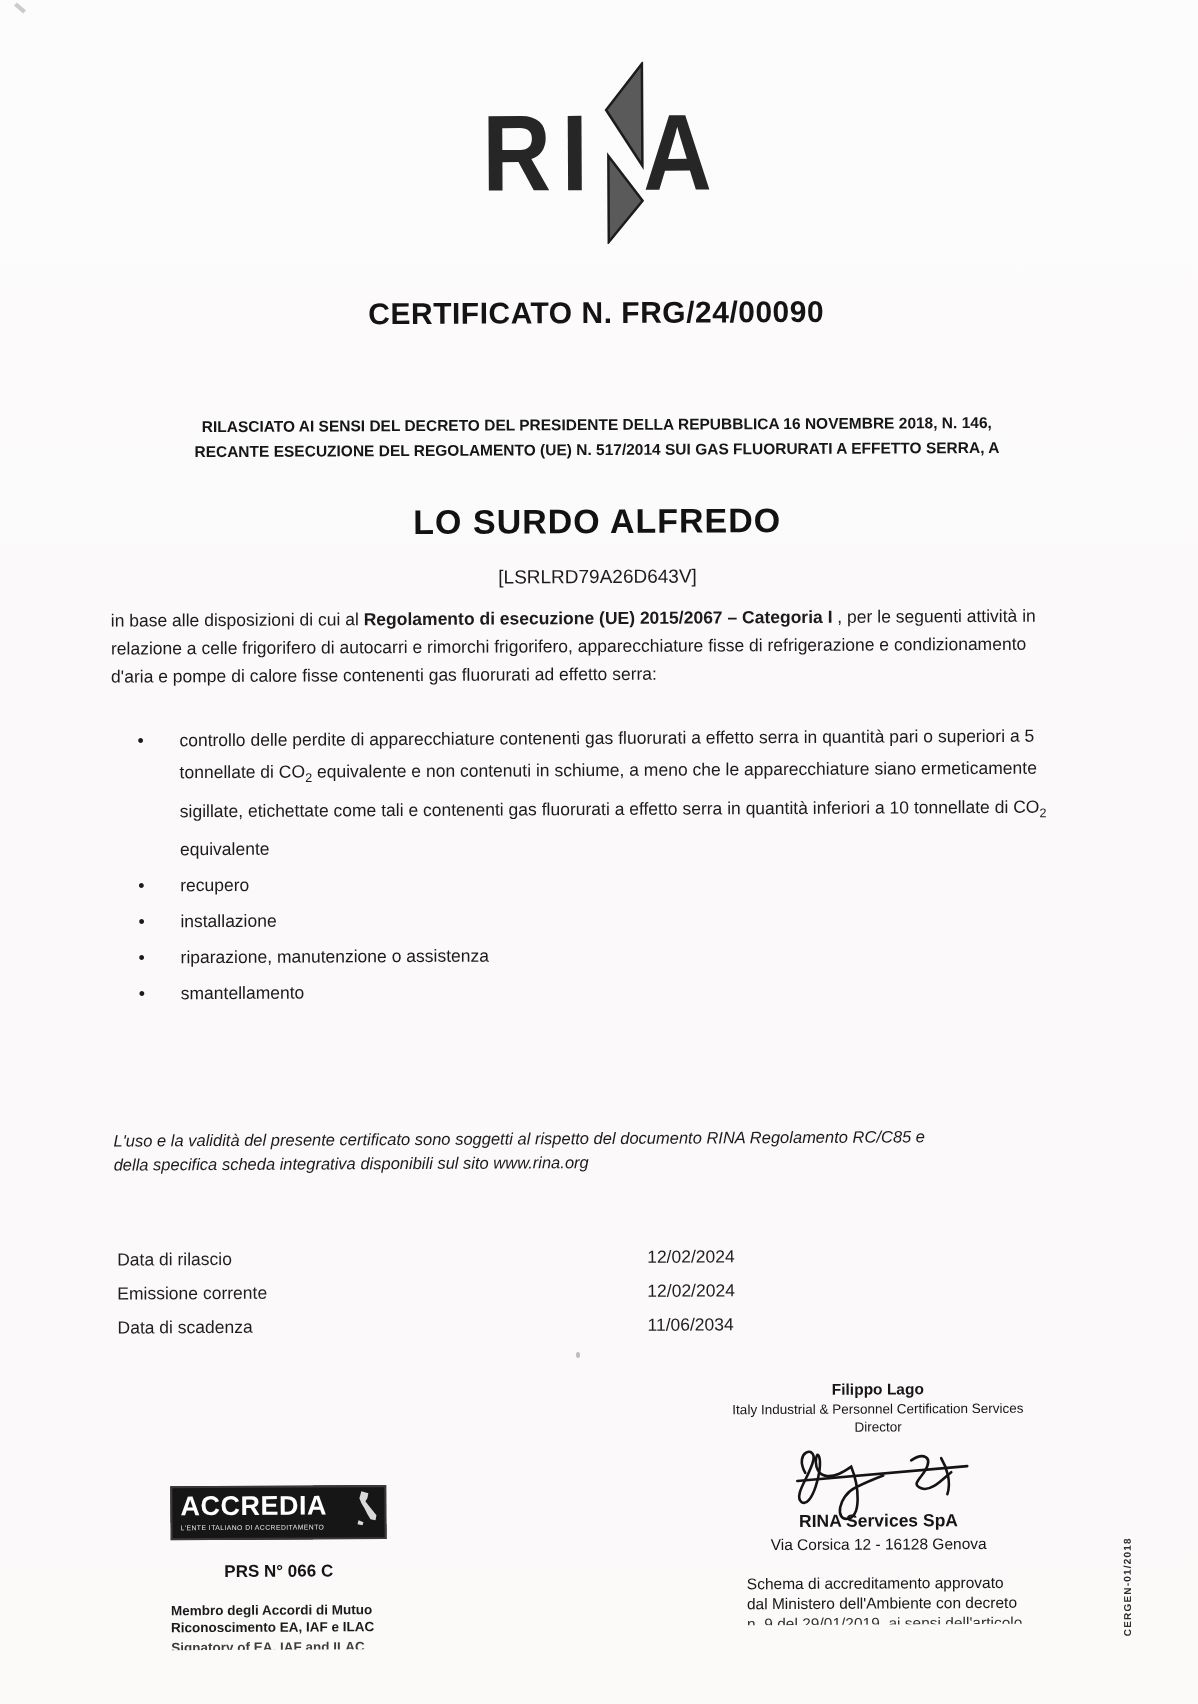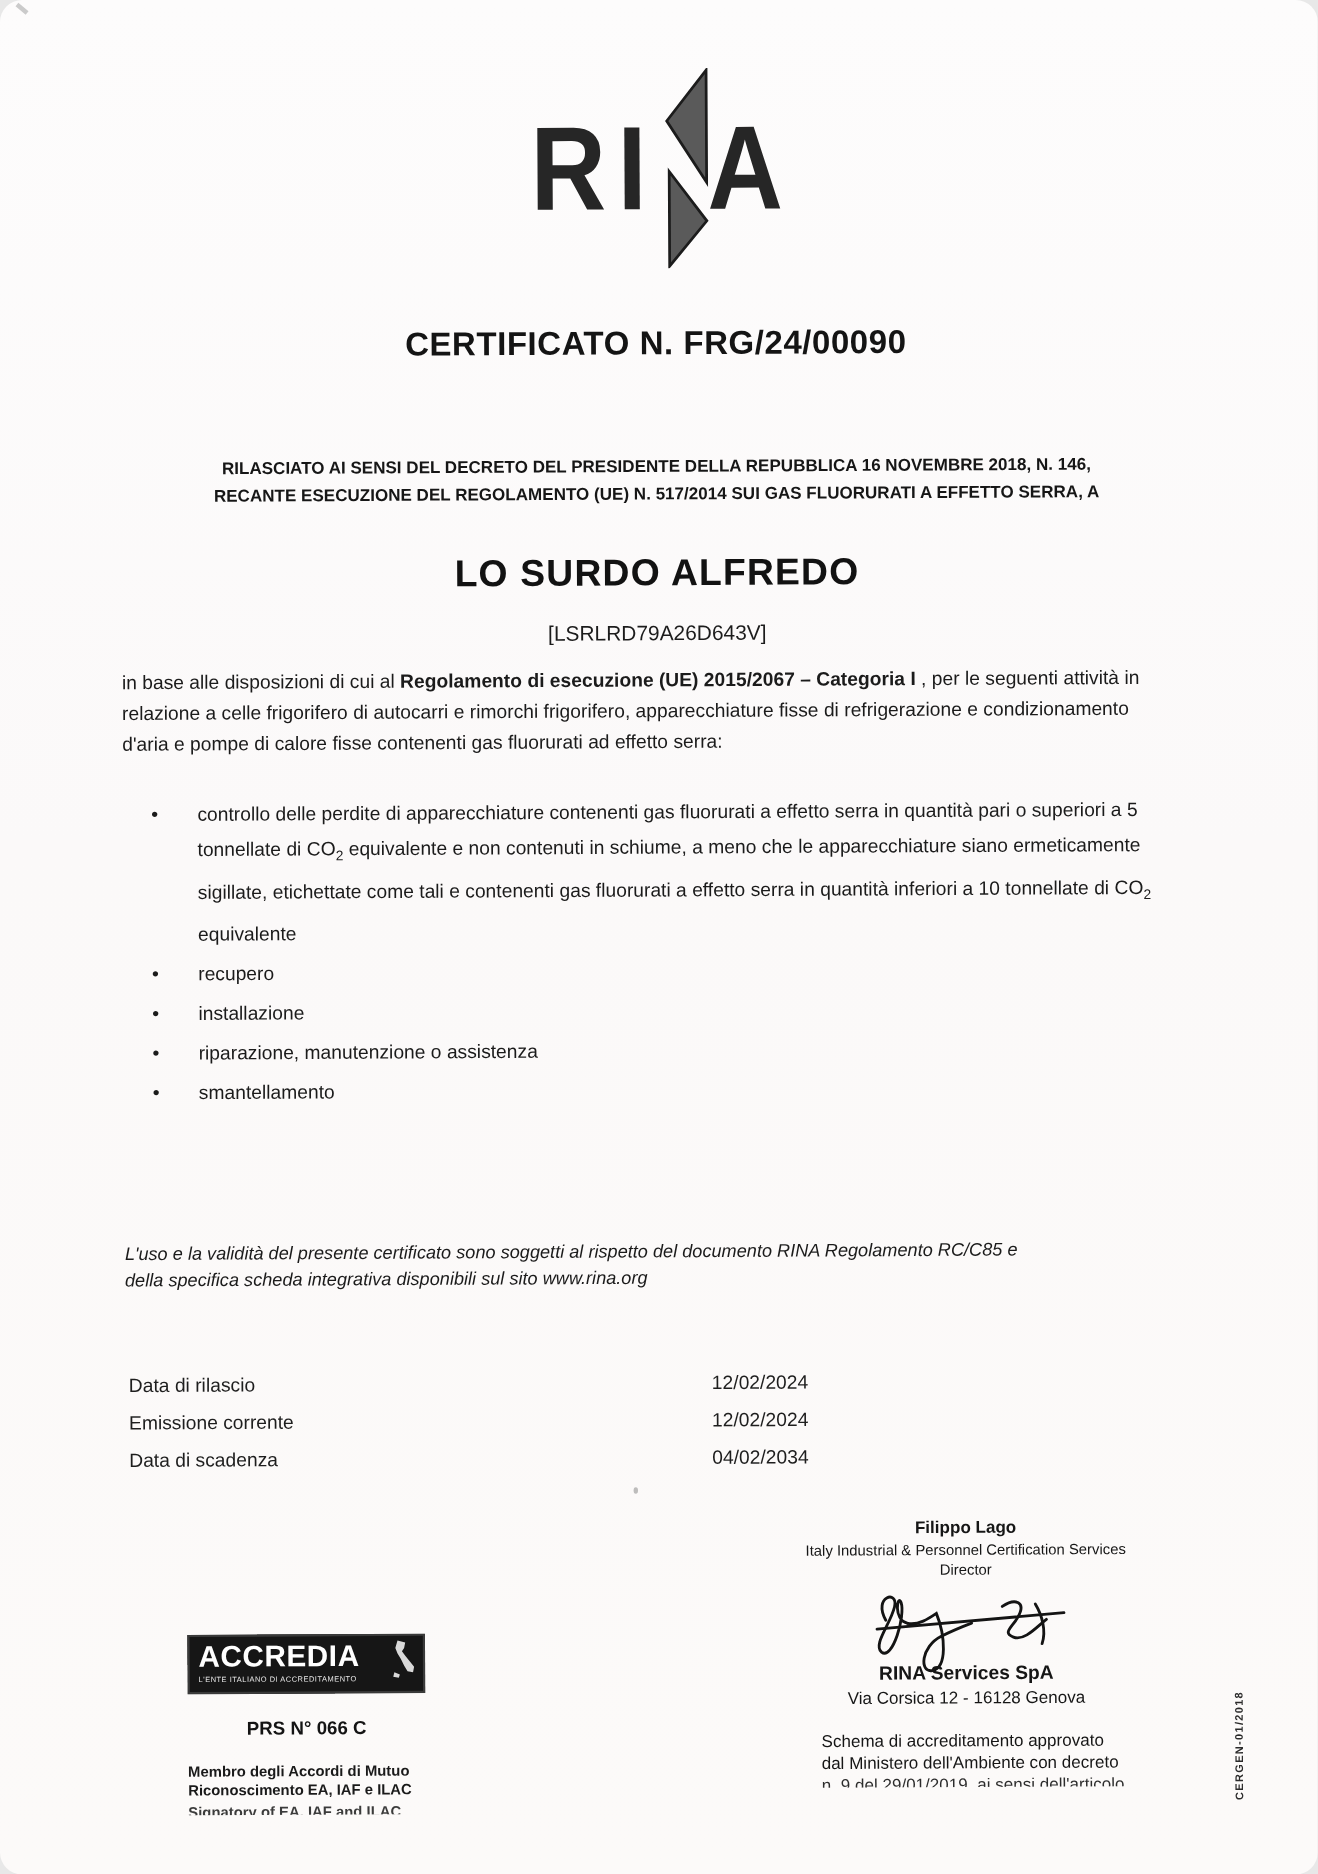--- a/index.html
+++ b/index.html
@@ -1,20 +1,20 @@
 <!DOCTYPE html>
 <html><head>
 <meta charset="utf-8">
 <style>
   * { margin:0; padding:0; box-sizing:border-box; }
   body { margin:0; background:#e8e8e8; font-family:"Liberation Sans", sans-serif; }
   .page {
     position:relative; width:1198px; height:1704px; margin:0 auto;
     background:linear-gradient(180deg,#fdfcfc 0%,#fbf9f9 45%,#fcfaf9 100%);
-    overflow:hidden; color:#1e1e1e;border-radius:20px;
+    overflow:hidden; color:#1e1e1e;
   }
   .scan { position:absolute; inset:0; transform:rotate(-0.3deg); }
 
   
   .rina-logo { position:absolute; top:62px; left:0; right:0; display:flex; justify-content:center; align-items:center; }
   .rina-letters { font-size:108px; font-weight:bold; color:#262626; letter-spacing:12px; line-height:1; transform:scaleX(0.88); }
   .rina-letters.left { margin-right:-6px; }
   .rina-letters.right { margin-left:-10px; letter-spacing:0; }
   .rina-tri { width:44px; height:182px; margin:0 2px; }
 
@@ -121,21 +121,21 @@
       <div class="date-row">
         <span class="date-label">Data di rilascio</span>
         <span class="date-value">12/02/2024</span>
       </div>
       <div class="date-row">
         <span class="date-label">Emissione corrente</span>
         <span class="date-value">12/02/2024</span>
       </div>
       <div class="date-row">
         <span class="date-label">Data di scadenza</span>
-        <span class="date-value">04/02/2034</span>
+        <span class="date-value">11/06/2034</span>
       </div>
     </div>
 
     <div class="sign-block">
       <div class="signer-name">Filippo Lago</div>
       <div class="signer-org">Italy Industrial &amp; Personnel Certification Services</div>
       <div class="signer-role">Director</div>
       <svg class="signature-svg" viewBox="0 0 215 92">
         <g fill="none" stroke="#141414" stroke-width="2.6" stroke-linecap="round">
           <path d="M34,34 C22,12 46,6 42,22 C38,38 22,56 30,63 C40,71 52,30 48,18 C45,9 40,34 54,37"></path>

